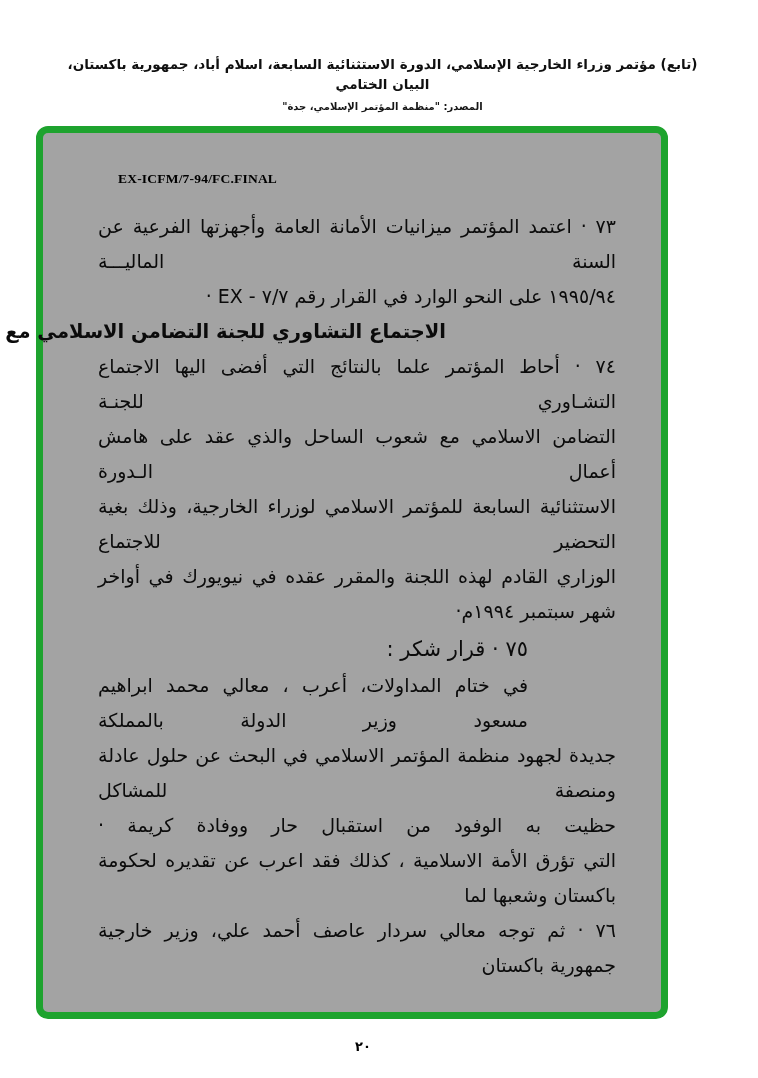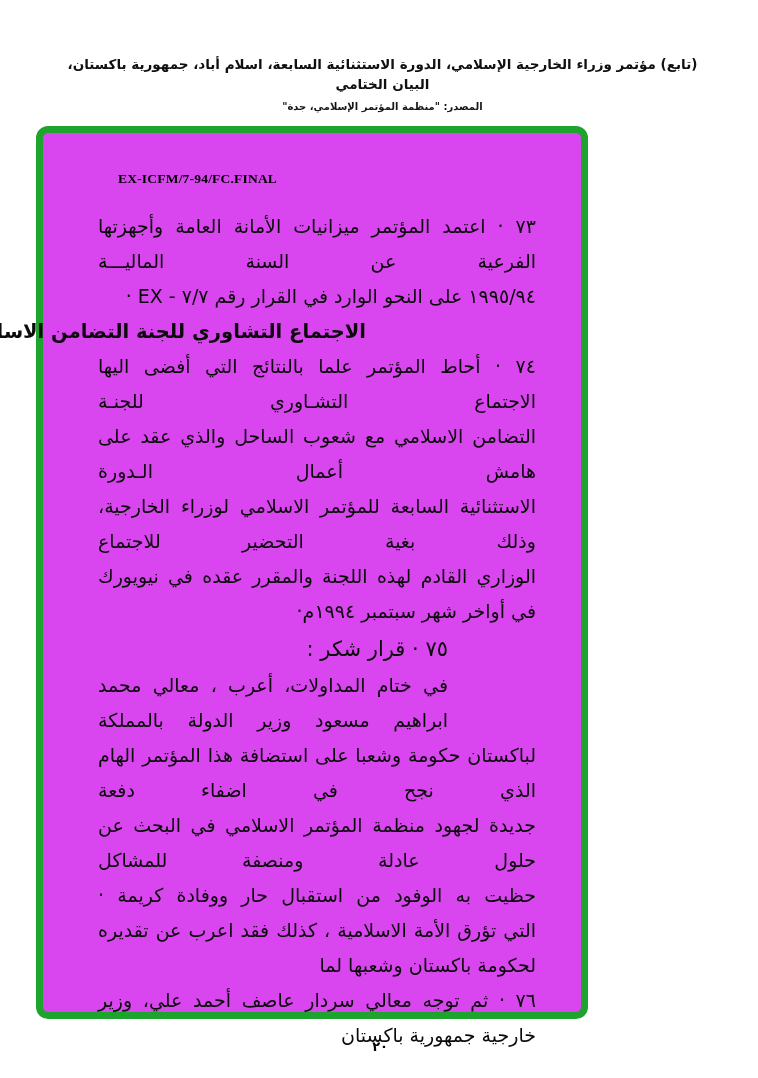--- a/index.html
+++ b/index.html
@@ -15,23 +15,23 @@
   }
   .hdr1{
     font-size:13.5px;font-weight:bold;letter-spacing:0;line-height:20px;
     padding:0 40px;
   }
   .hdr2{
     font-size:10px;font-weight:bold;margin-top:7px;color:#151515;
   }
   
   .doc-frame{
-    position:absolute;left:36px;top:126px;width:552px;height:893px;
+    position:absolute;left:36px;top:126px;width:632px;height:893px;
     box-sizing:border-box;border:7px solid #1EA32E;border-radius:12px;
-    background:#d946ef;
+    background:#a3a3a3;
   }
   .frame-inner{
     position:absolute;left:0;top:0;right:0;bottom:0;
     padding:38px 45px 0 55px;box-sizing:border-box;
   }
   .doc-ref{
     font-family:"Liberation Serif",serif;font-weight:bold;
     font-size:13.5px;letter-spacing:.2px;direction:ltr;text-align:left;
     margin-left:20px;color:#000;
   }
@@ -51,21 +51,21 @@
     text-align:right;padding-left:0;padding-right:170px;
     white-space:nowrap;
   }
   .thanks-heading{
     font-weight:normal;font-size:21px;line-height:36px;
     text-align:right;padding-right:88px;margin:2px 0 1px 0;
   }
   
   .page-number{
     position:absolute;top:1039px;left:338px;width:50px;
-    text-align:right;font-size:13px;font-weight:bold;color:#000;
+    text-align:center;font-size:13px;font-weight:bold;color:#000;
   }
 </style>
 </head>
 <body>
 
 <div class="page-header">
   <div class="hdr1">(تابع) مؤتمر وزراء الخارجية الإسلامي، الدورة الاستثنائية السابعة، اسلام أباد، جمهورية باكستان، البيان الختامي</div>
   <div class="hdr2">المصدر: "منظمة المؤتمر الإسلامي، جدة"</div>
 </div>
 
@@ -87,21 +87,20 @@
           <div class="tline">٧٤ ·  أحاط المؤتمر  علما بالنتائج التي أفضى اليها الاجتماع التشـاوري للجنـة</div>
           <div class="tline">التضامن الاسلامي مع شعوب الساحل والذي عقد على هامش أعمال الـدورة</div>
           <div class="tline">الاستثنائية السابعة للمؤتمر الاسلامي لوزراء الخارجية، وذلك بغية التحضير للاجتماع</div>
           <div class="tline">الوزاري القادم لهذه اللجنة والمقرر عقده في نيويورك في أواخر شهر سبتمبر ١٩٩٤م·</div>
         </div>
 
       <div class="thanks-heading">٧٥ ·  قرار شكر :</div>
 
       <div class="para indent-first">
           <div class="tline">في ختام المداولات، أعرب ، معالي محمد ابراهيم مسعود وزير الدولة بالمملكة</div>
-          <div class="tline">لباكستان حكومة وشعبا على استضافة هذا المؤتمر الهام الذي نجح في اضفاء دفعة</div>
           <div class="tline">جديدة لجهود منظمة المؤتمر الاسلامي في البحث عن حلول  عادلة ومنصفة للمشاكل</div>
           <div class="tline">حظيت به الوفود من استقبال حار ووفادة كريمة ·</div>
           <div class="tline">التي تؤرق الأمة الاسلامية ، كذلك فقد اعرب عن تقديره لحكومة باكستان وشعبها لما</div>
         </div>
 
       <div class="para">
           <div class="tline">٧٦ ·  ثم توجه معالي سردار عاصف أحمد علي، وزير خارجية جمهورية باكستان</div>
         </div>
 
     </div>

